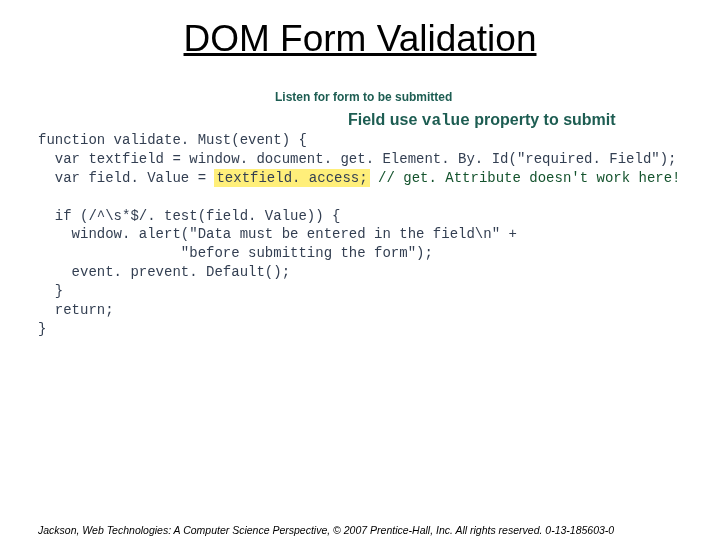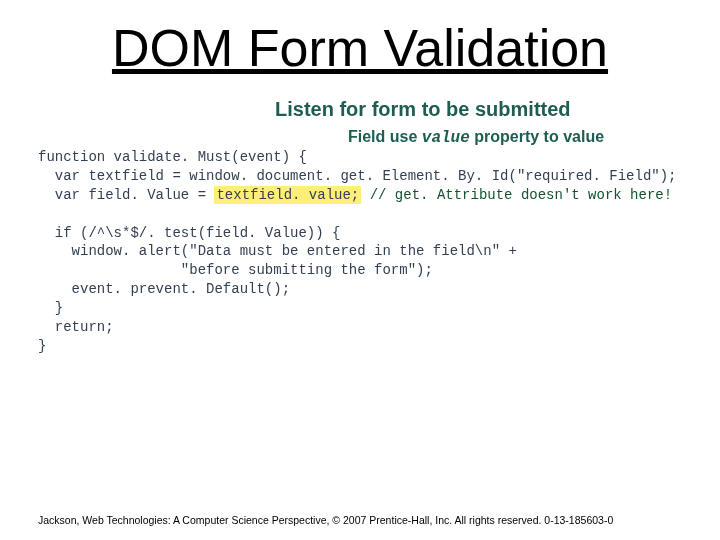--- a/index.html
+++ b/index.html
@@ -12,92 +12,92 @@
     color: #000;
     overflow: hidden;
   }
   .slide {
     width: 720px;
     height: 540px;
     position: relative;
     box-sizing: border-box;
   }
   .title {
-    font-size: 52px;
+    font-size: 37px;
     text-align: center;
     text-decoration: underline;
     margin-top: 18px;
-    margin-bottom: 20px;
+    margin-bottom: 30px;
     font-weight: normal;
   }
   .code-block {
     font-family: "Courier New", Courier, monospace;
     font-size: 14px;
     color: #333f52;
     white-space: pre;
     line-height: 1.35;
     margin-left: 38px;
     position: relative;
   }
   .code-block .hl {
     background: #ffef7a;
     padding: 1px 2px;
   }
   .code-block .note {
     color: #14532d;
   }
   .annot1 {
     font-family: Arial, Helvetica, sans-serif;
-    font-size: 20px;
+    font-size: 12px;
     color: #1d5d52;
     font-weight: bold;
     margin-left: 275px;
     margin-top: 10px;
     margin-bottom: 6px;
   }
   .annot2 {
     font-family: Arial, Helvetica, sans-serif;
     font-size: 16px;
     color: #1d5d52;
     font-weight: bold;
     margin-left: 348px;
     margin-top: 4px;
     margin-bottom: 0px;
     line-height: 1.25;
   }
   .annot2 .mono {
     font-family: "Courier New", Courier, monospace;
-    font-style: italic;
   }
   .footer {
     position: absolute;
-    bottom: 32px;
+    bottom: 22px;
     left: 38px;
     right: 20px;
     font-size: 10.5px;
     color: #000;
+    font-style: italic;
   }
 </style>
 </head>
 <body>
 
 <div class="slide">
 
   <div class="title">DOM Form Validation</div>
 
 
   <div class="annot1">Listen for form to be submitted</div>
 
   <div class="annot2">
-    <span>Field use </span><span class="mono">value</span><span> property to value</span><br>
+    <span>Field use </span><span class="mono">value</span><span> property to submit</span><br>
   </div>
 
   <div class="code-block"><span>function validate. Must(event) {
   var textfield = window. document. get. Element. By. Id("required. Field");
-  var field. Value = </span><span class="hl">textfield. value;</span><span class="note"> // get. Attribute doesn't work here!</span><span>
+  var field. Value = </span><span class="hl">textfield. access;</span><span class="note"> // get. Attribute doesn't work here!</span><span>
 
   if (/^\s*$/. test(field. Value)) {
     window. alert("Data must be entered in the field\n" +
                  "before submitting the form");
     event. prevent. Default();
   }
   return;
 }</span></div>
 
   <div class="footer">Jackson, Web Technologies: A Computer Science Perspective, © 2007 Prentice-Hall, Inc. All rights reserved. 0-13-185603-0</div>

